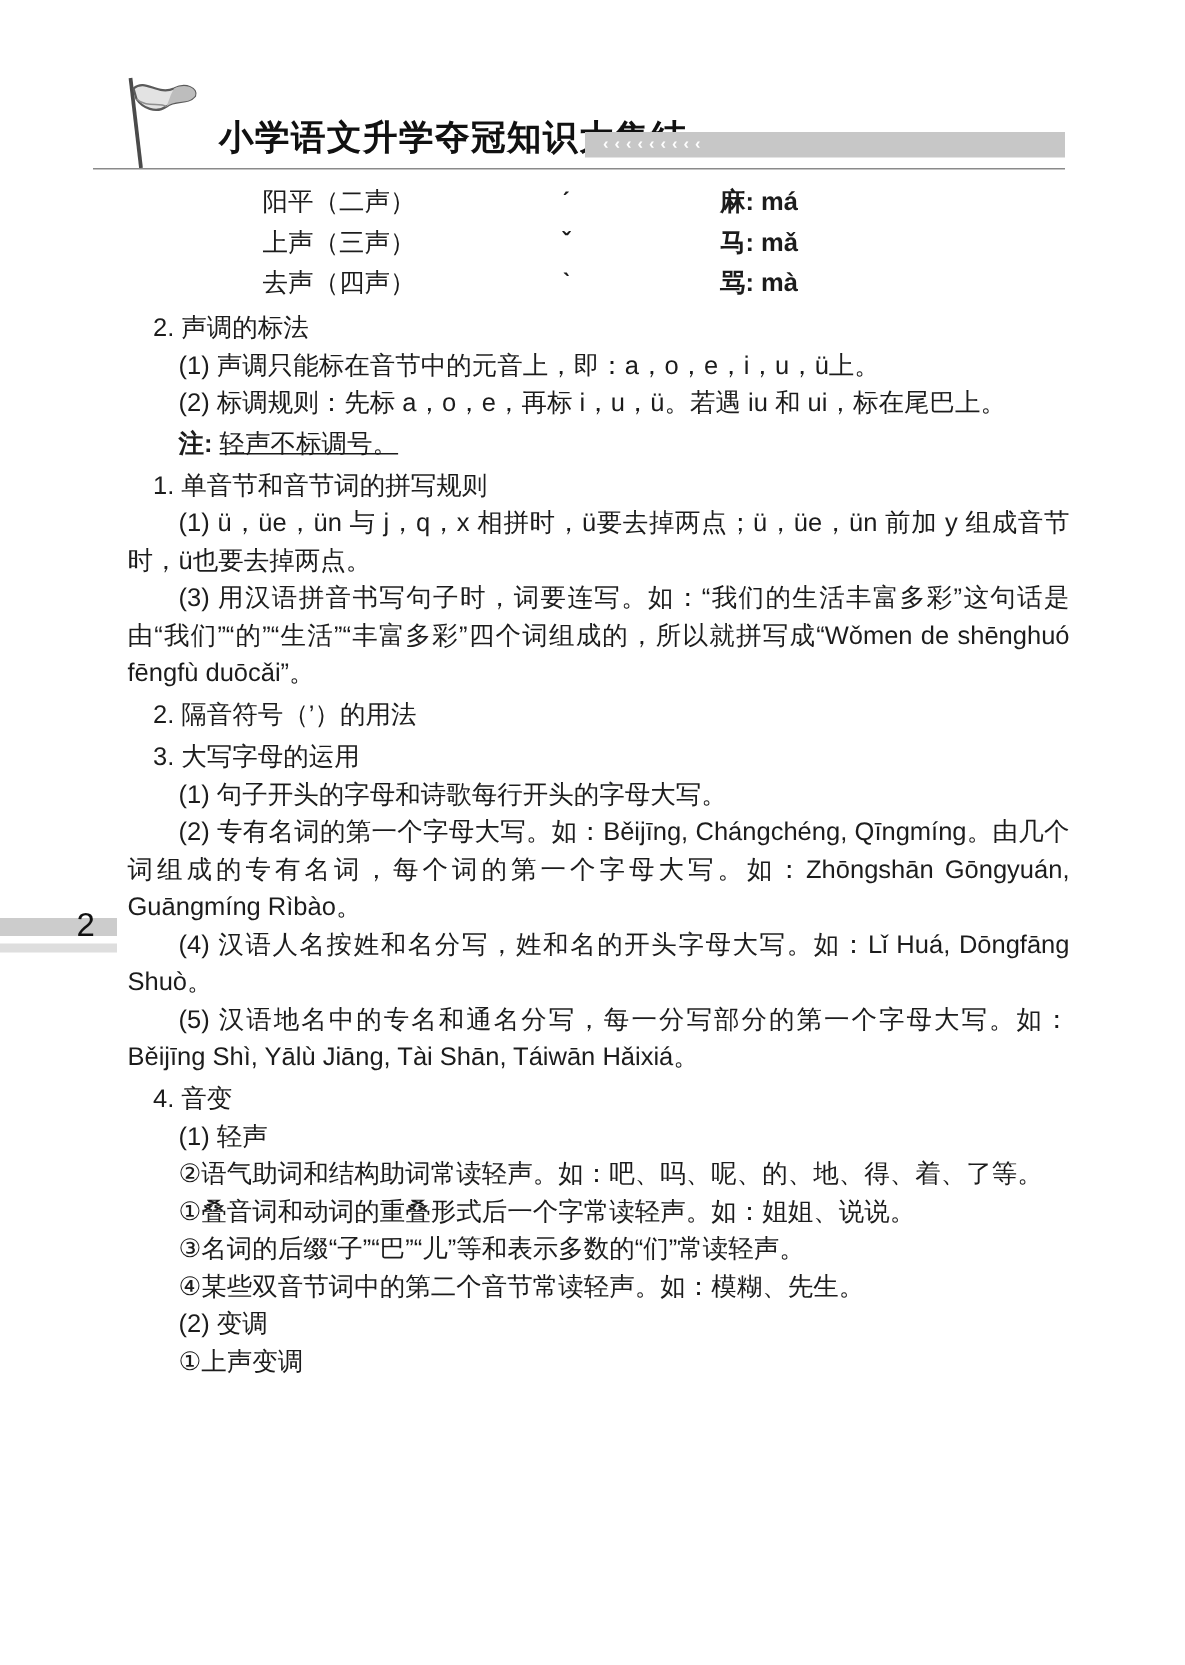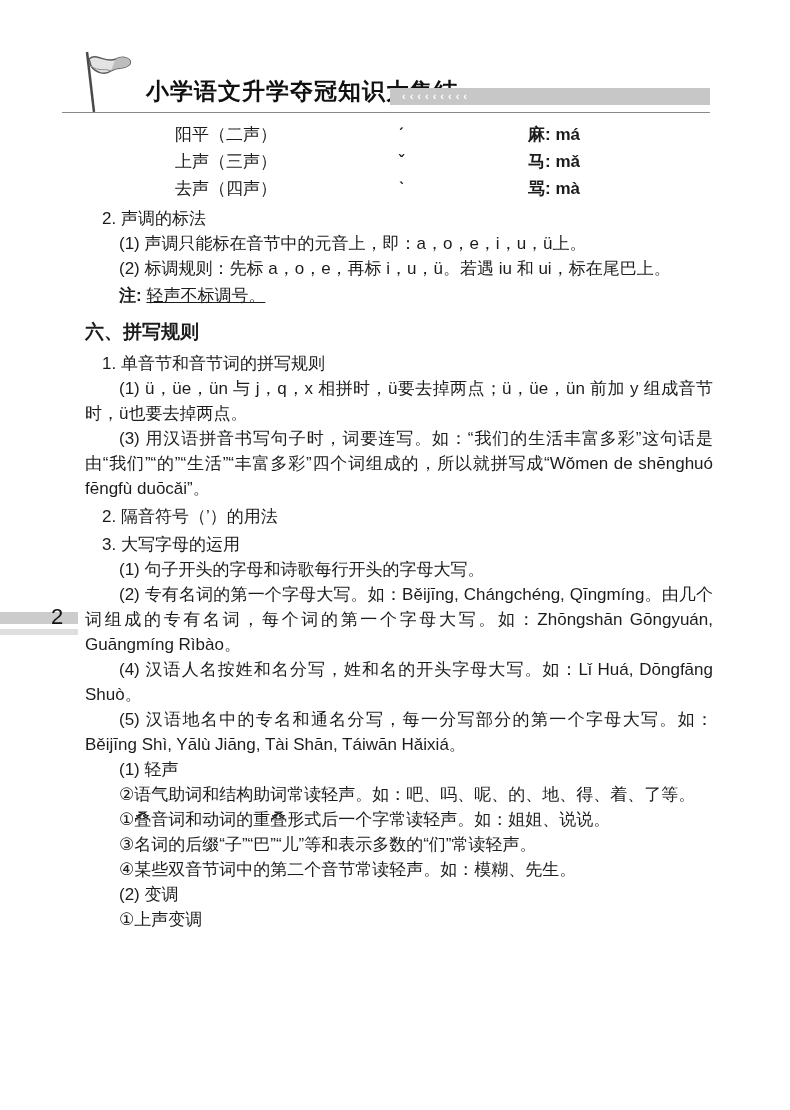--- a/index.html
+++ b/index.html
@@ -37,21 +37,21 @@
     font-size:22px; color:#111; background:transparent;
   }
 
   
   .content {
     position:absolute; left:85px; top:121px; width:628px;
     font-size:17px; line-height:25px; text-align:justify;
     text-justify:inter-ideograph;
   }
   .tone-table { margin-bottom:4px; text-align:left; }
-  .tone-row { display:flex; height:27px; align-items:center;gap:24px; }
+  .tone-row { display:flex; height:27px; align-items:center; }
   .tone-name { margin-left:90px; width:100px; white-space:nowrap; }
   .tone-note { font-family:"Liberation Serif","DejaVu Serif",serif; }
   .tone-mark { width:205px; text-align:center; font-weight:bold; font-size:16px; }
   .tone-ex { white-space:nowrap;font-weight:bold; }
 
   .h-num { margin-left:17px; margin-top:3px; }
   .item  { text-indent:34px; }
   .note  { margin-left:34px; margin-top:2px; }
   .note-label { font-weight:bold; }
   .kai { font-family:"Liberation Serif","DejaVu Serif",serif;text-decoration:underline; }
@@ -99,34 +99,34 @@
         <span class="tone-mark">ˋ</span>
         <span class="tone-ex">骂: mà</span>
       </div>
     </div>
 
     <div class="h-num">2. 声调的标法</div>
     <p class="item">(1) 声调只能标在音节中的元音上，即：a，o，e，i，u，ü上。</p>
     <p class="item">(2) 标调规则：先标 a，o，e，再标 i，u，ü。若遇 iu 和 ui，标在尾巴上。</p>
     <p class="note"><span class="note-label">注:</span> <span class="kai">轻声不标调号。</span></p>
 
-    <div class="h-main">六、拼写规则</div>
 
     <div class="h-num">1. 单音节和音节词的拼写规则</div>
     <p class="item">(1) ü，üe，ün 与 j，q，x 相拼时，ü要去掉两点；ü，üe，ün 前加 y 组成音节时，ü也要去掉两点。</p>
     <p class="item">(3) 用汉语拼音书写句子时，词要连写。如：“我们的生活丰富多彩”这句话是由“我们”“的”“生活”“丰富多彩”四个词组成的，所以就拼写成“Wǒmen de shēnghuó fēngfù duōcǎi”。</p>
 
     <div class="h-num">2. 隔音符号（’）的用法</div>
 
     <div class="h-num">3. 大写字母的运用</div>
     <p class="item">(1) 句子开头的字母和诗歌每行开头的字母大写。</p>
     <p class="item">(2) 专有名词的第一个字母大写。如：Běijīng, Chángchéng, Qīngmíng。由几个词组成的专有名词，每个词的第一个字母大写。如：Zhōngshān Gōngyuán, Guāngmíng Rìbào。</p>
     <p class="item">(4) 汉语人名按姓和名分写，姓和名的开头字母大写。如：Lǐ Huá, Dōngfāng Shuò。</p>
     <p class="item">(5) 汉语地名中的专名和通名分写，每一分写部分的第一个字母大写。如：Běijīng Shì, Yālù Jiāng, Tài Shān, Táiwān Hǎixiá。</p>
 
+    <div class="h-num">4. 音变</div>
     <p class="sub-item">(1) 轻声</p>
     <p class="item">②语气助词和结构助词常读轻声。如：吧、吗、呢、的、地、得、着、了等。</p>
     <p class="item">①叠音词和动词的重叠形式后一个字常读轻声。如：姐姐、说说。</p>
     <p class="item">③名词的后缀“子”“巴”“儿”等和表示多数的“们”常读轻声。</p>
     <p class="item">④某些双音节词中的第二个音节常读轻声。如：模糊、先生。</p>
     <p class="sub-item">(2) 变调</p>
     <p class="item">①上声变调</p>
 
   </div>
 </div>

